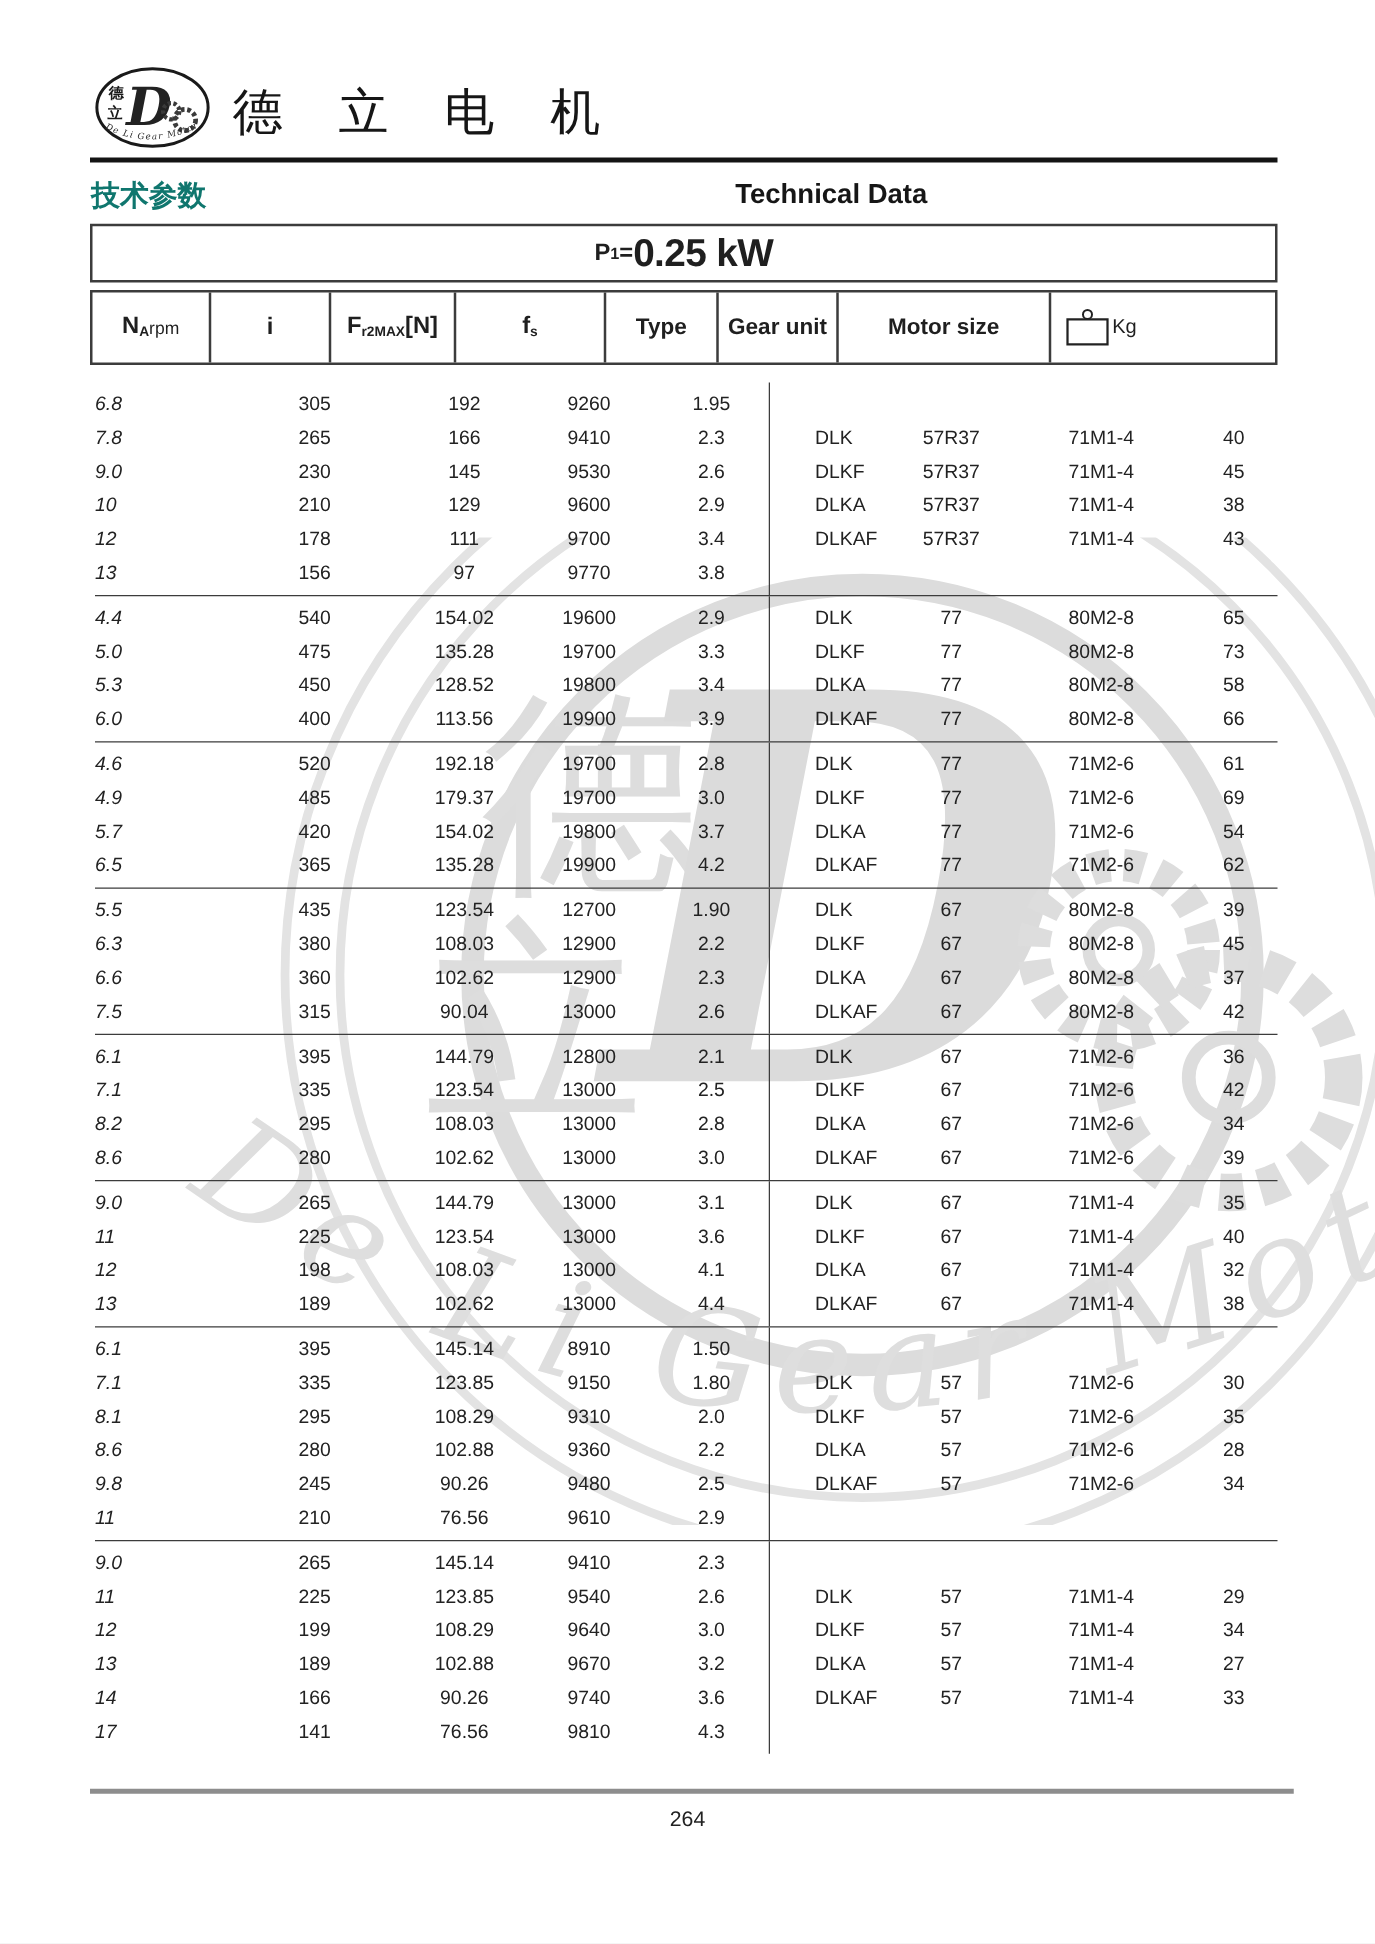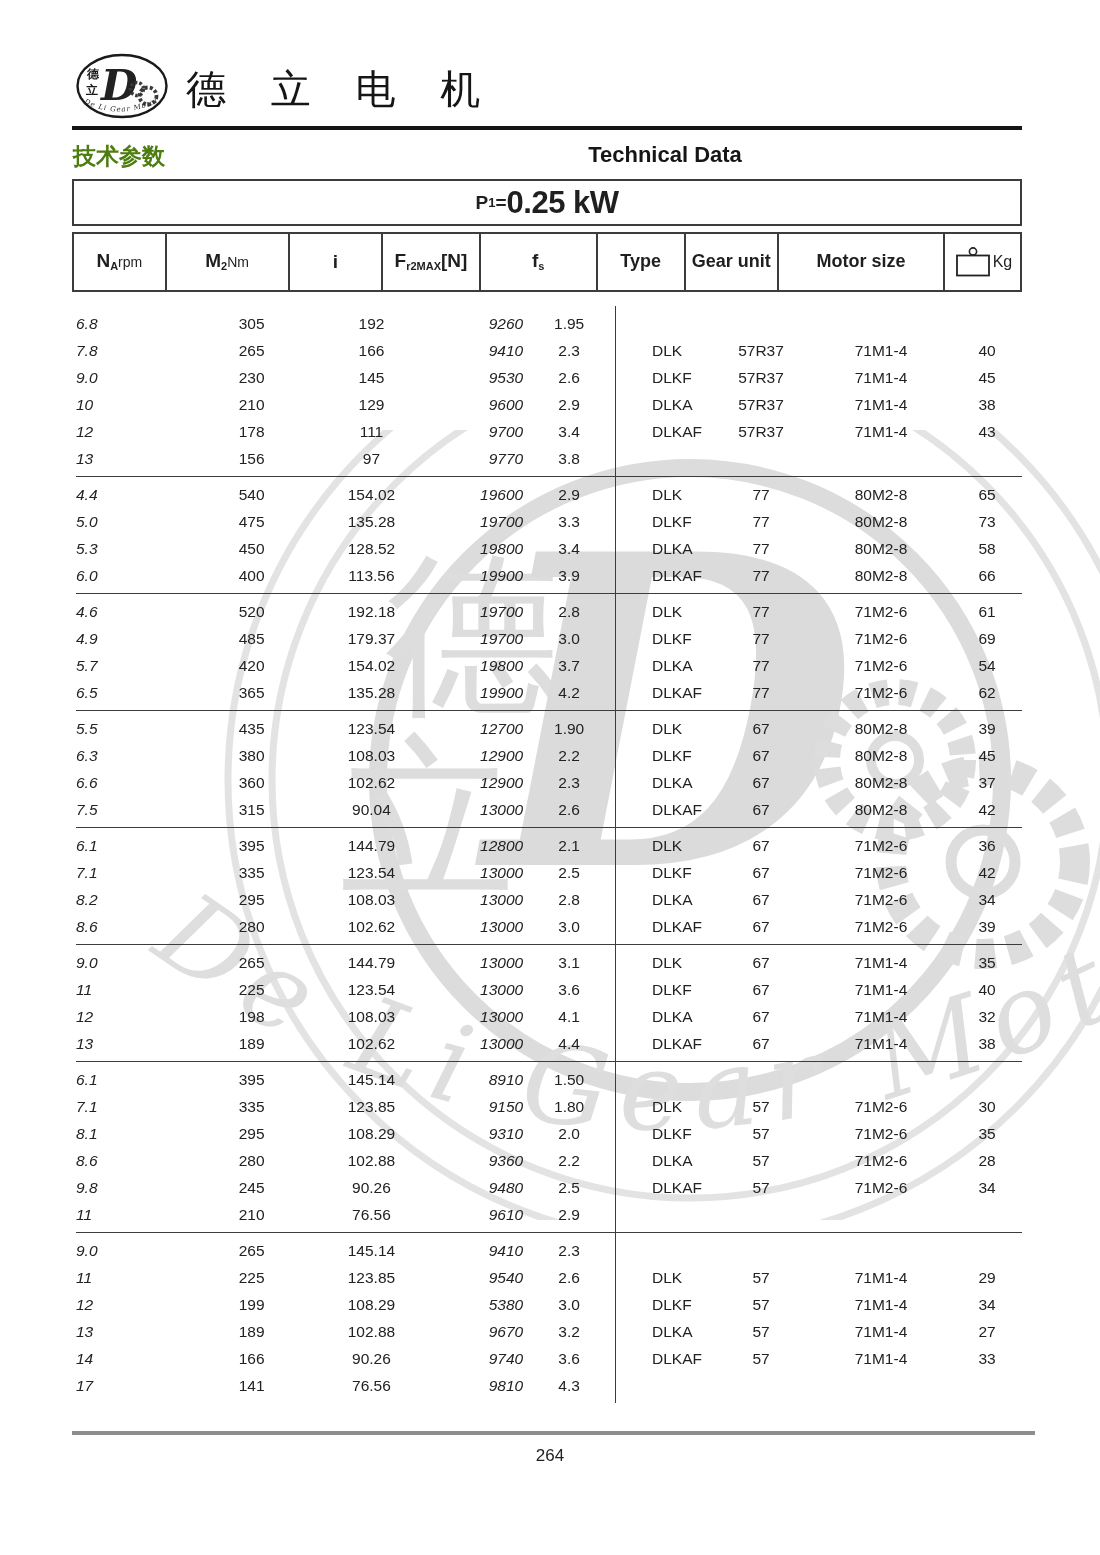--- a/index.html
+++ b/index.html
@@ -7,21 +7,21 @@
         font-family:"Liberation Sans",sans-serif;color:#1f1f1f;overflow:hidden;}
   .abs{position:absolute;}
   .z2{z-index:2;}
 
   
   .company-name{left:186px;top:62px;font-family:"DejaVu Serif",serif;font-weight:normal;
                 font-size:40px;letter-spacing:16px;color:#161616;}
   .top-rule{left:72px;top:126px;width:950px;height:4px;background:#141414;}
 
   
-  .title-zh{left:73px;top:141px;font-size:23px;font-weight:bold;color:#4d7c0f;}
+  .title-zh{left:73px;top:141px;font-size:23px;font-weight:bold;color:#0f766e;}
   .title-en{left:560px;top:142px;width:210px;text-align:center;font-size:22px;font-weight:bold;color:#161616;}
 
   
   .power-box{left:72px;top:179px;width:950px;height:47px;border:2px solid #3c3c3c;box-sizing:border-box;
              display:flex;align-items:center;justify-content:center;}
   .power-box .psym{font-size:19px;font-weight:bold;}
   .power-box .psub{font-size:13px;font-weight:bold;vertical-align:-3px;}
   .power-box .peq{font-size:19px;font-weight:bold;}
   .power-box .pval{font-size:31px;font-weight:bold;letter-spacing:-0.5px;}
 
@@ -44,21 +44,21 @@
   .block{display:flex;align-items:stretch;border-bottom:1.6px solid #3c3c3c;}
   .block:last-child{border-bottom:none;}
   .block-left{width:540px;border-right:1.6px solid #3c3c3c;box-sizing:border-box;
               padding:4px 0;}
   .block-right{width:404px;display:flex;flex-direction:column;justify-content:center;padding:4px 0;}
   .brow{display:flex;height:27px;align-items:center;}
   .bcell{font-size:15.5px;color:#222;}
   .l0{width:104px;font-style:italic;}
   .l1{width:144px;text-align:center;}
   .l2{width:96px;text-align:center;}
-  .l3{width:104px;text-align:right;font-style:italic;}
+  .l3{width:104px;text-align:center;}
   .l4{width:92px;text-align:center;}
   .r0{width:100px;text-align:left;padding-left:36px;box-sizing:border-box;}
   .r1{width:90px;text-align:center;}
   .r2{width:150px;text-align:center;}
   .r3{width:62px;text-align:center;}
 
   
   .bottom-rule{left:72px;top:1431px;width:963px;height:4px;background:#8d8d8d;}
   .page-number{left:0;top:1446px;width:1100px;text-align:center;font-size:17px;color:#222;}
 
@@ -111,24 +111,20 @@
       <span class="psub">1</span>
       <span class="peq">=</span>
       <span class="pval">0.25 kW</span>
   </div>
 
   <div class="abs z2 thead">
     <div class="hcell hc0">
       <div class="hmain"><span>N</span><span class="hsub">A</span></div>
       <div class="hunit">rpm</div>
     </div>
-    <div class="hcell hc1">
-      <div class="hmain"><span>M</span><span class="hsub">2</span></div>
-      <div class="hunit">Nm</div>
-    </div>
     <div class="hcell hc2">
       <div class="hmain">i</div>
     </div>
     <div class="hcell hc3">
       <div class="hmain"><span>F</span><span class="hsub">r2MAX</span><span>[N]</span></div>
     </div>
     <div class="hcell hc4">
       <div class="hmain"><span>f</span><span class="hsub">s</span></div>
     </div>
     <div class="hcell hc5">
@@ -597,21 +593,21 @@
             <div class="bcell l0">11</div>
             <div class="bcell l1">225</div>
             <div class="bcell l2">123.85</div>
             <div class="bcell l3">9540</div>
             <div class="bcell l4">2.6</div>
           </div>
           <div class="brow">
             <div class="bcell l0">12</div>
             <div class="bcell l1">199</div>
             <div class="bcell l2">108.29</div>
-            <div class="bcell l3">5380</div>
+            <div class="bcell l3">9640</div>
             <div class="bcell l4">3.0</div>
           </div>
           <div class="brow">
             <div class="bcell l0">13</div>
             <div class="bcell l1">189</div>
             <div class="bcell l2">102.88</div>
             <div class="bcell l3">9670</div>
             <div class="bcell l4">3.2</div>
           </div>
           <div class="brow">

